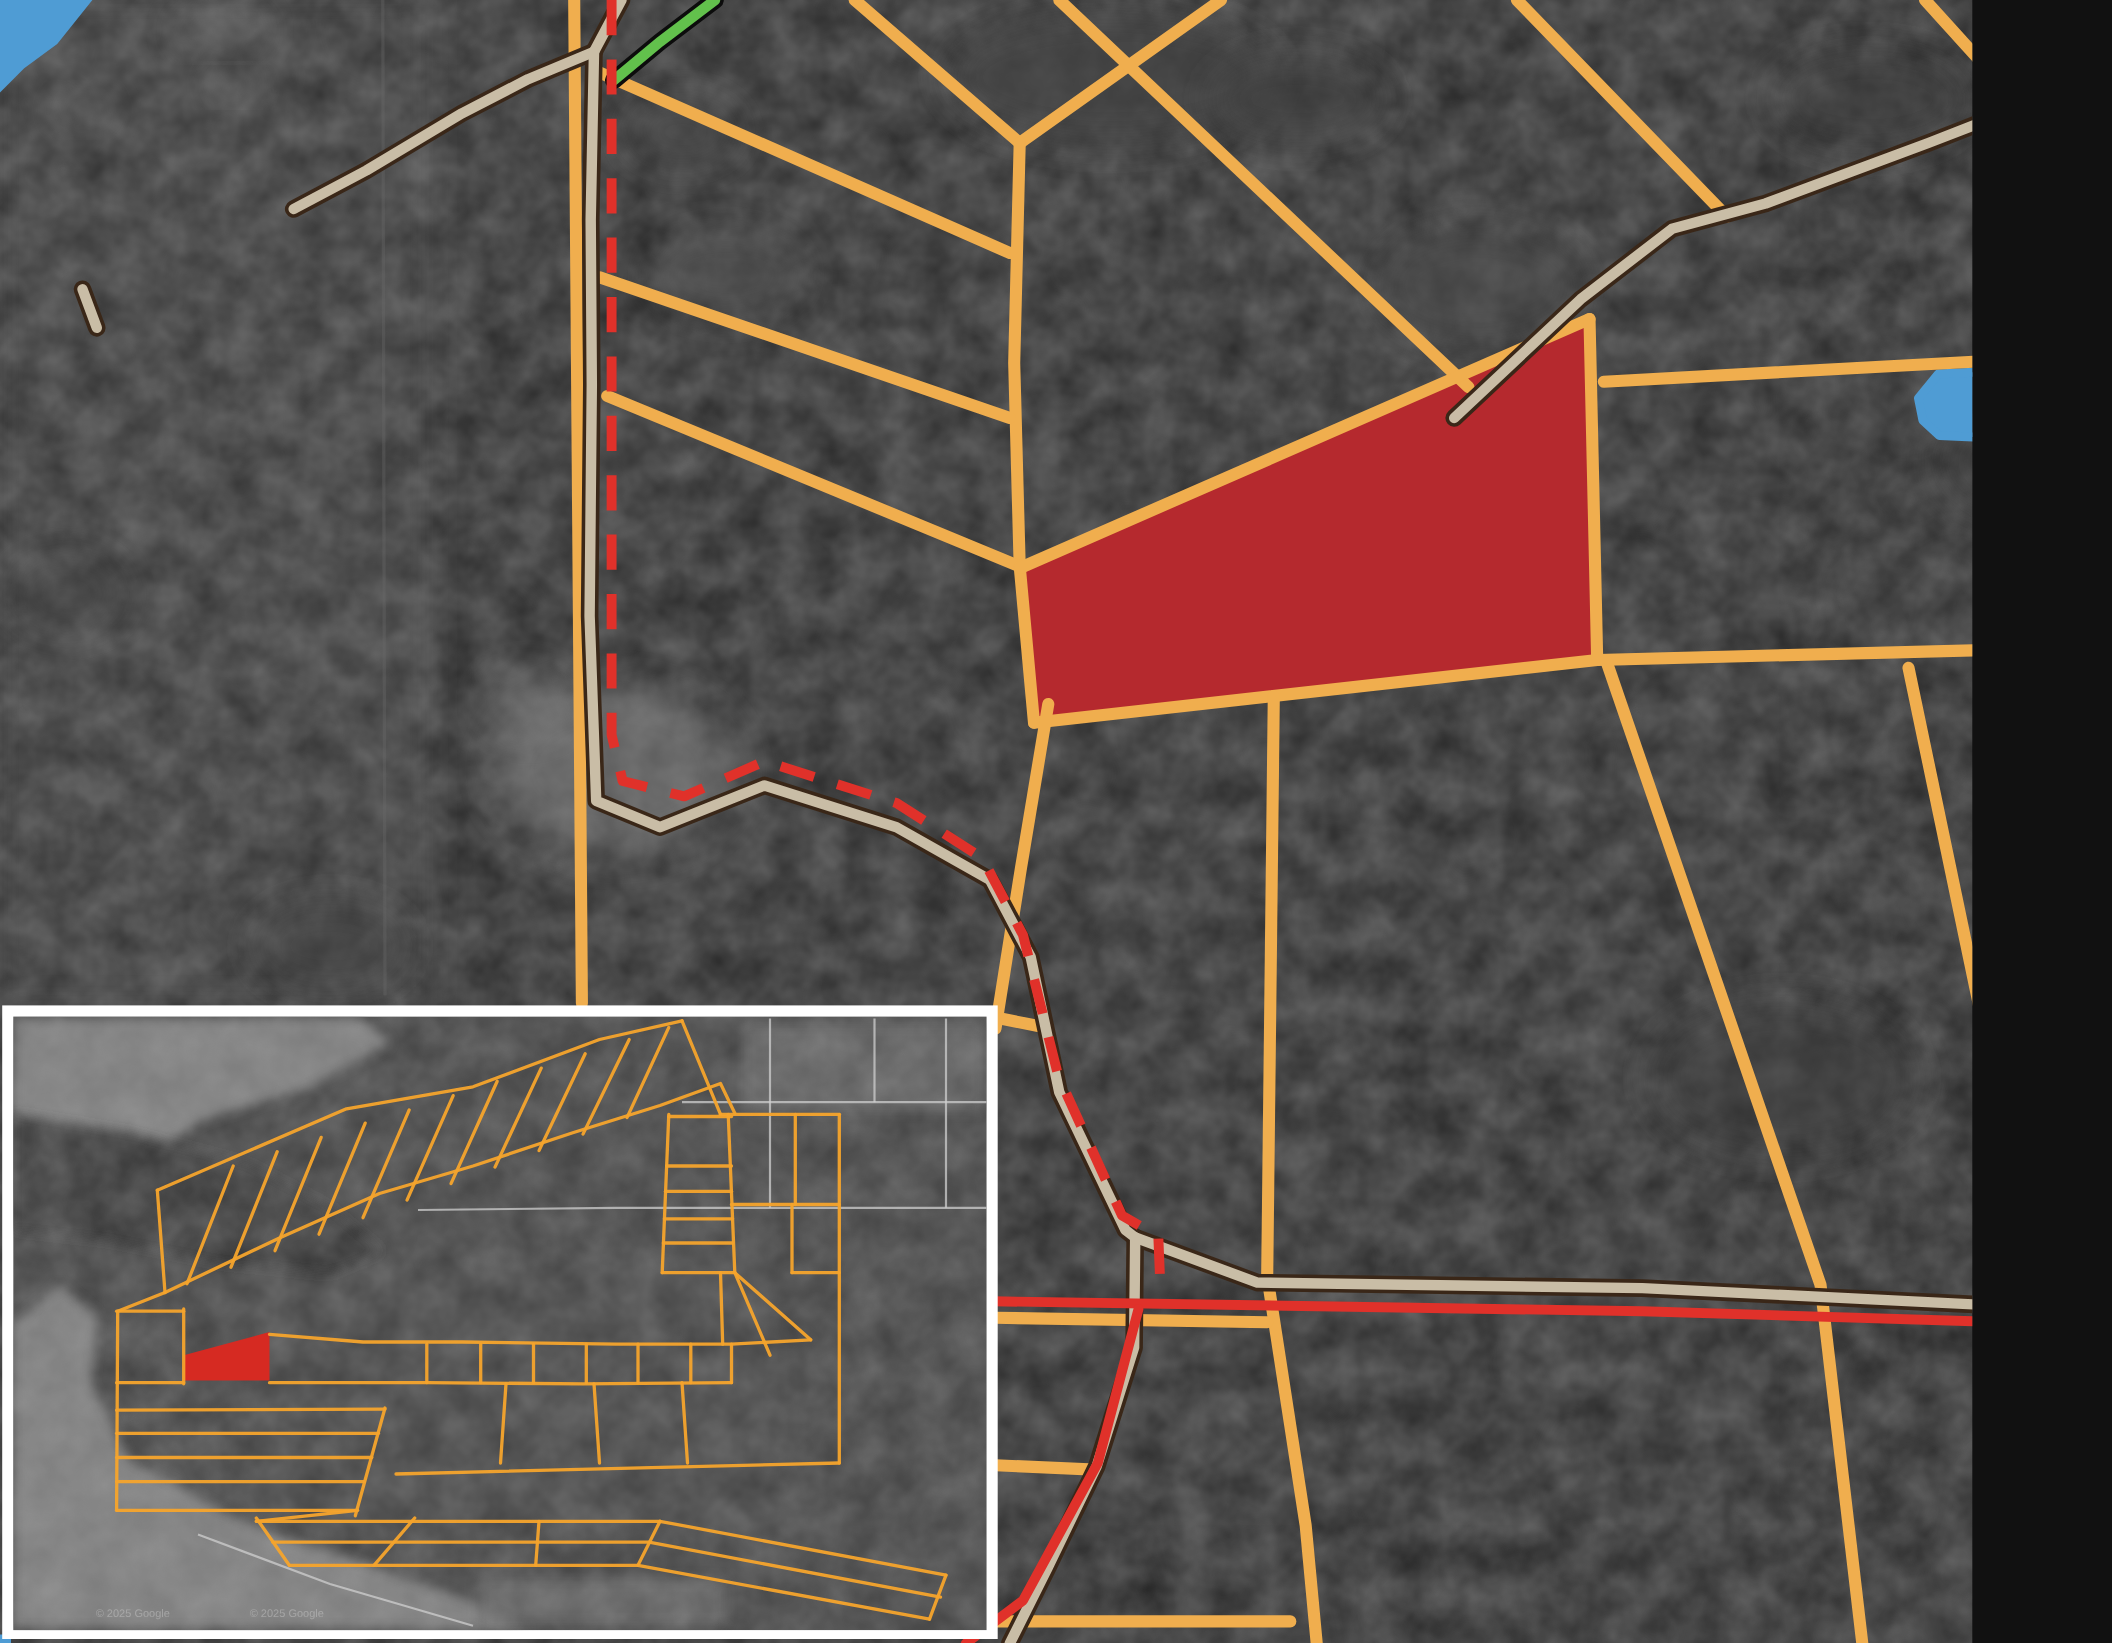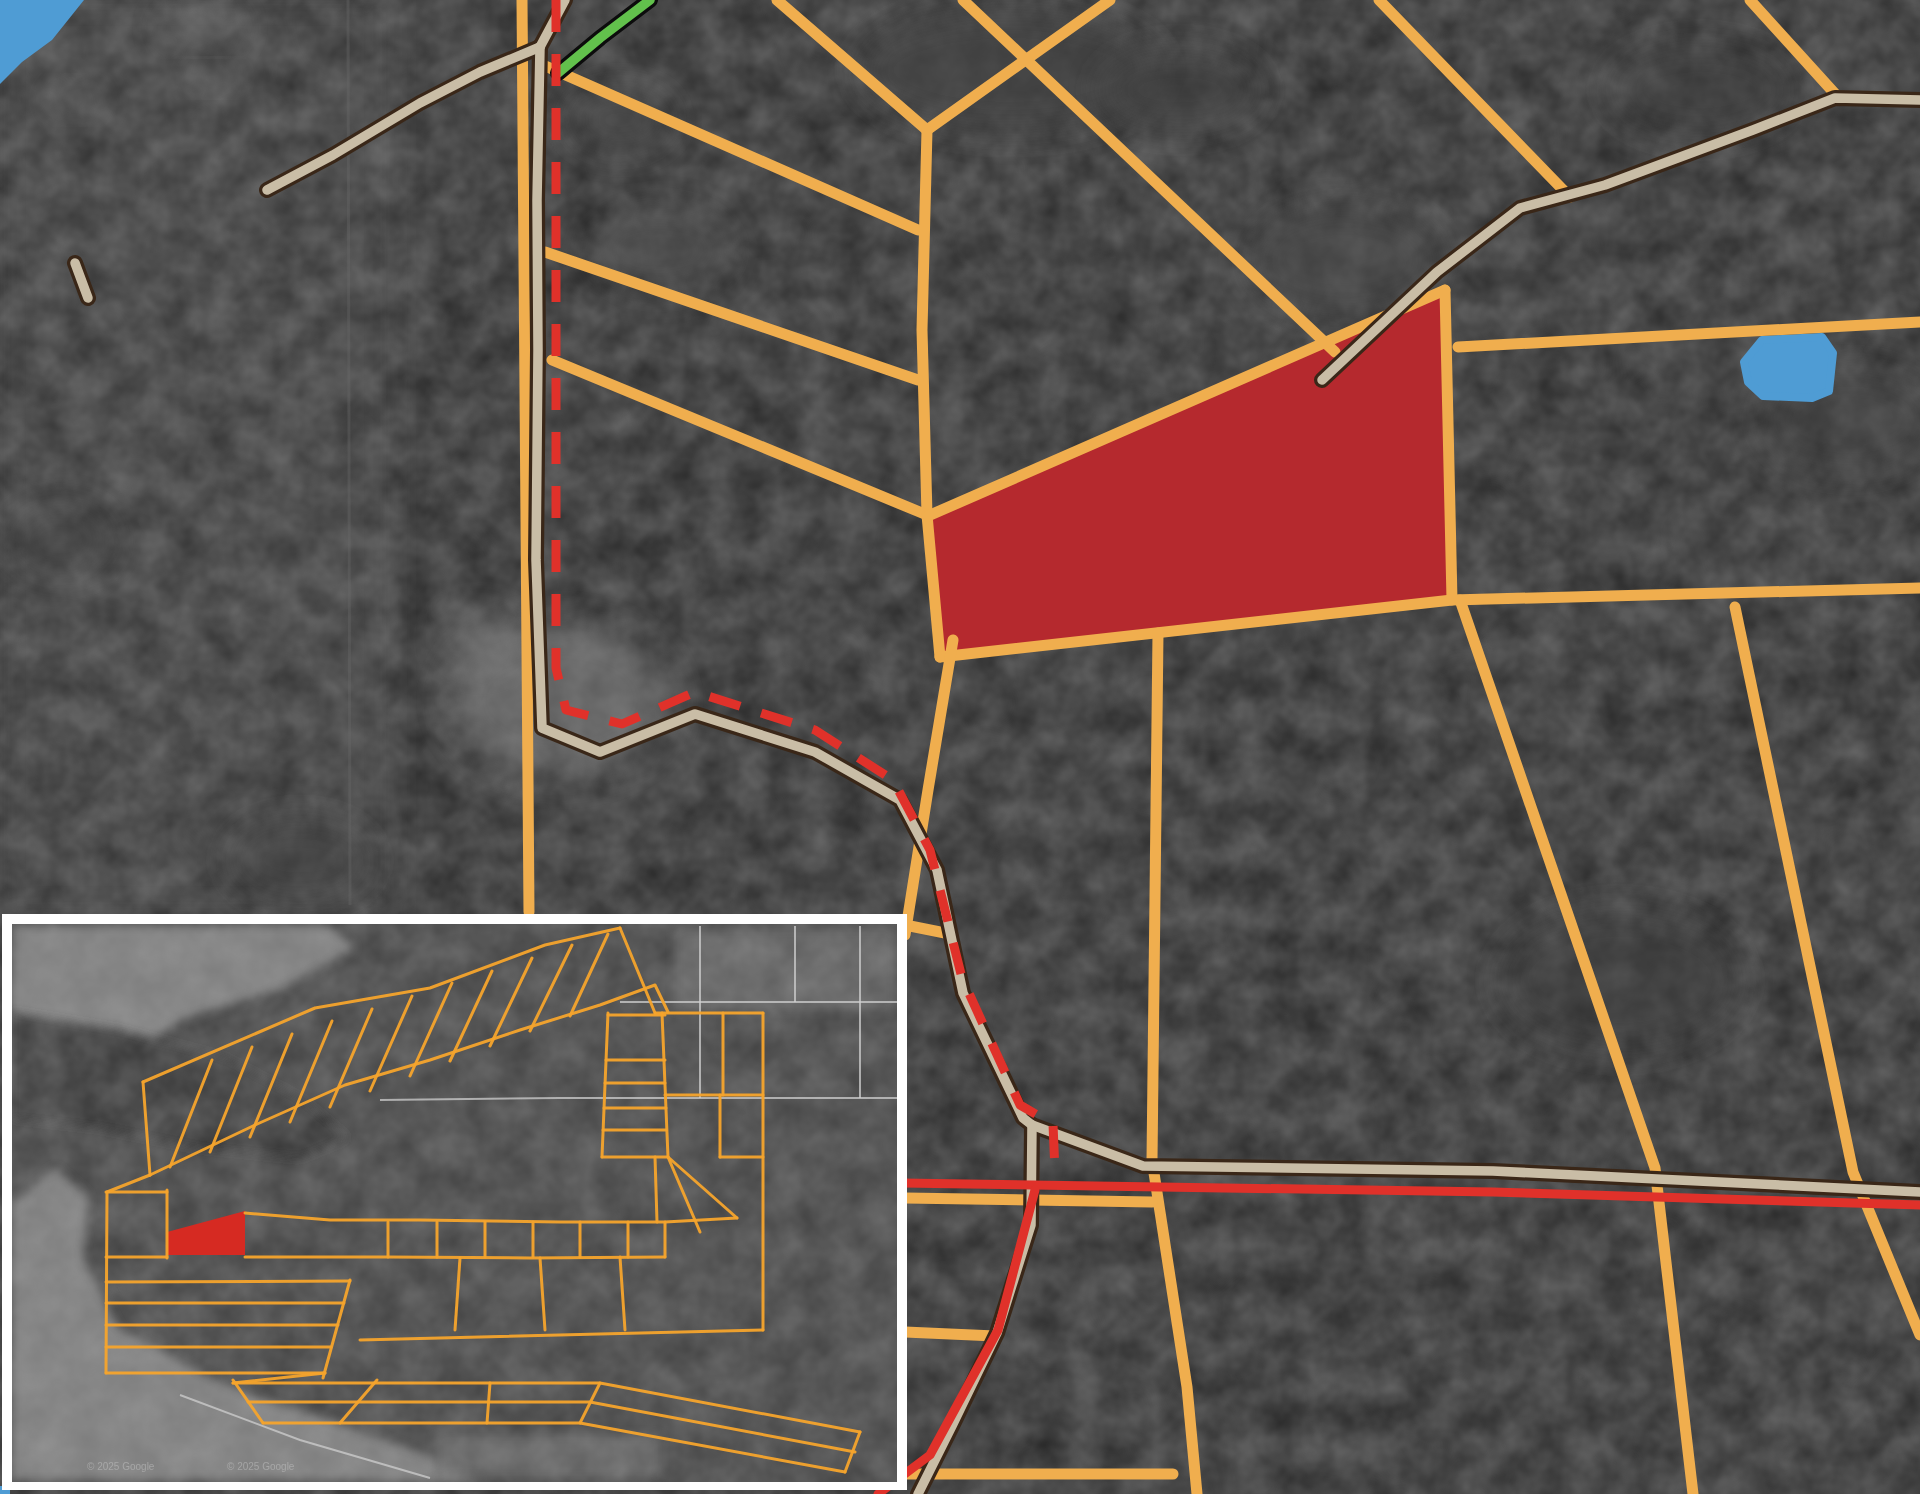--- a/index.html
+++ b/index.html
@@ -1,17 +1,17 @@
 <!DOCTYPE html>
 <html><head>
 <meta charset="utf-8">
 <style>
   html,body{margin:0;padding:0;background:#111;}
-  .stage{position:relative;width:1920px;height:1494px;overflow:hidden;
-         font-family:"Liberation Sans", sans-serif;}
+  .stage{position:relative;width:1777px;height:1494px;overflow:hidden;
+         font-family:"Liberation Sans", sans-serif;padding-left:16px;}
   svg{position:absolute;left:0;top:0;display:block;}
   text.credit{font-family:"Liberation Sans", sans-serif;font-size:10px;fill:#cccccc;opacity:.45;}
 </style>
 </head>
 <body>
 
 <div class="stage">
   <svg id="m" width="1920" height="1494" viewBox="0 0 1920 1494" xmlns="http://www.w3.org/2000/svg">
     <defs>
       <filter id="noise" x="0%" y="0%" width="100%" height="100%">

